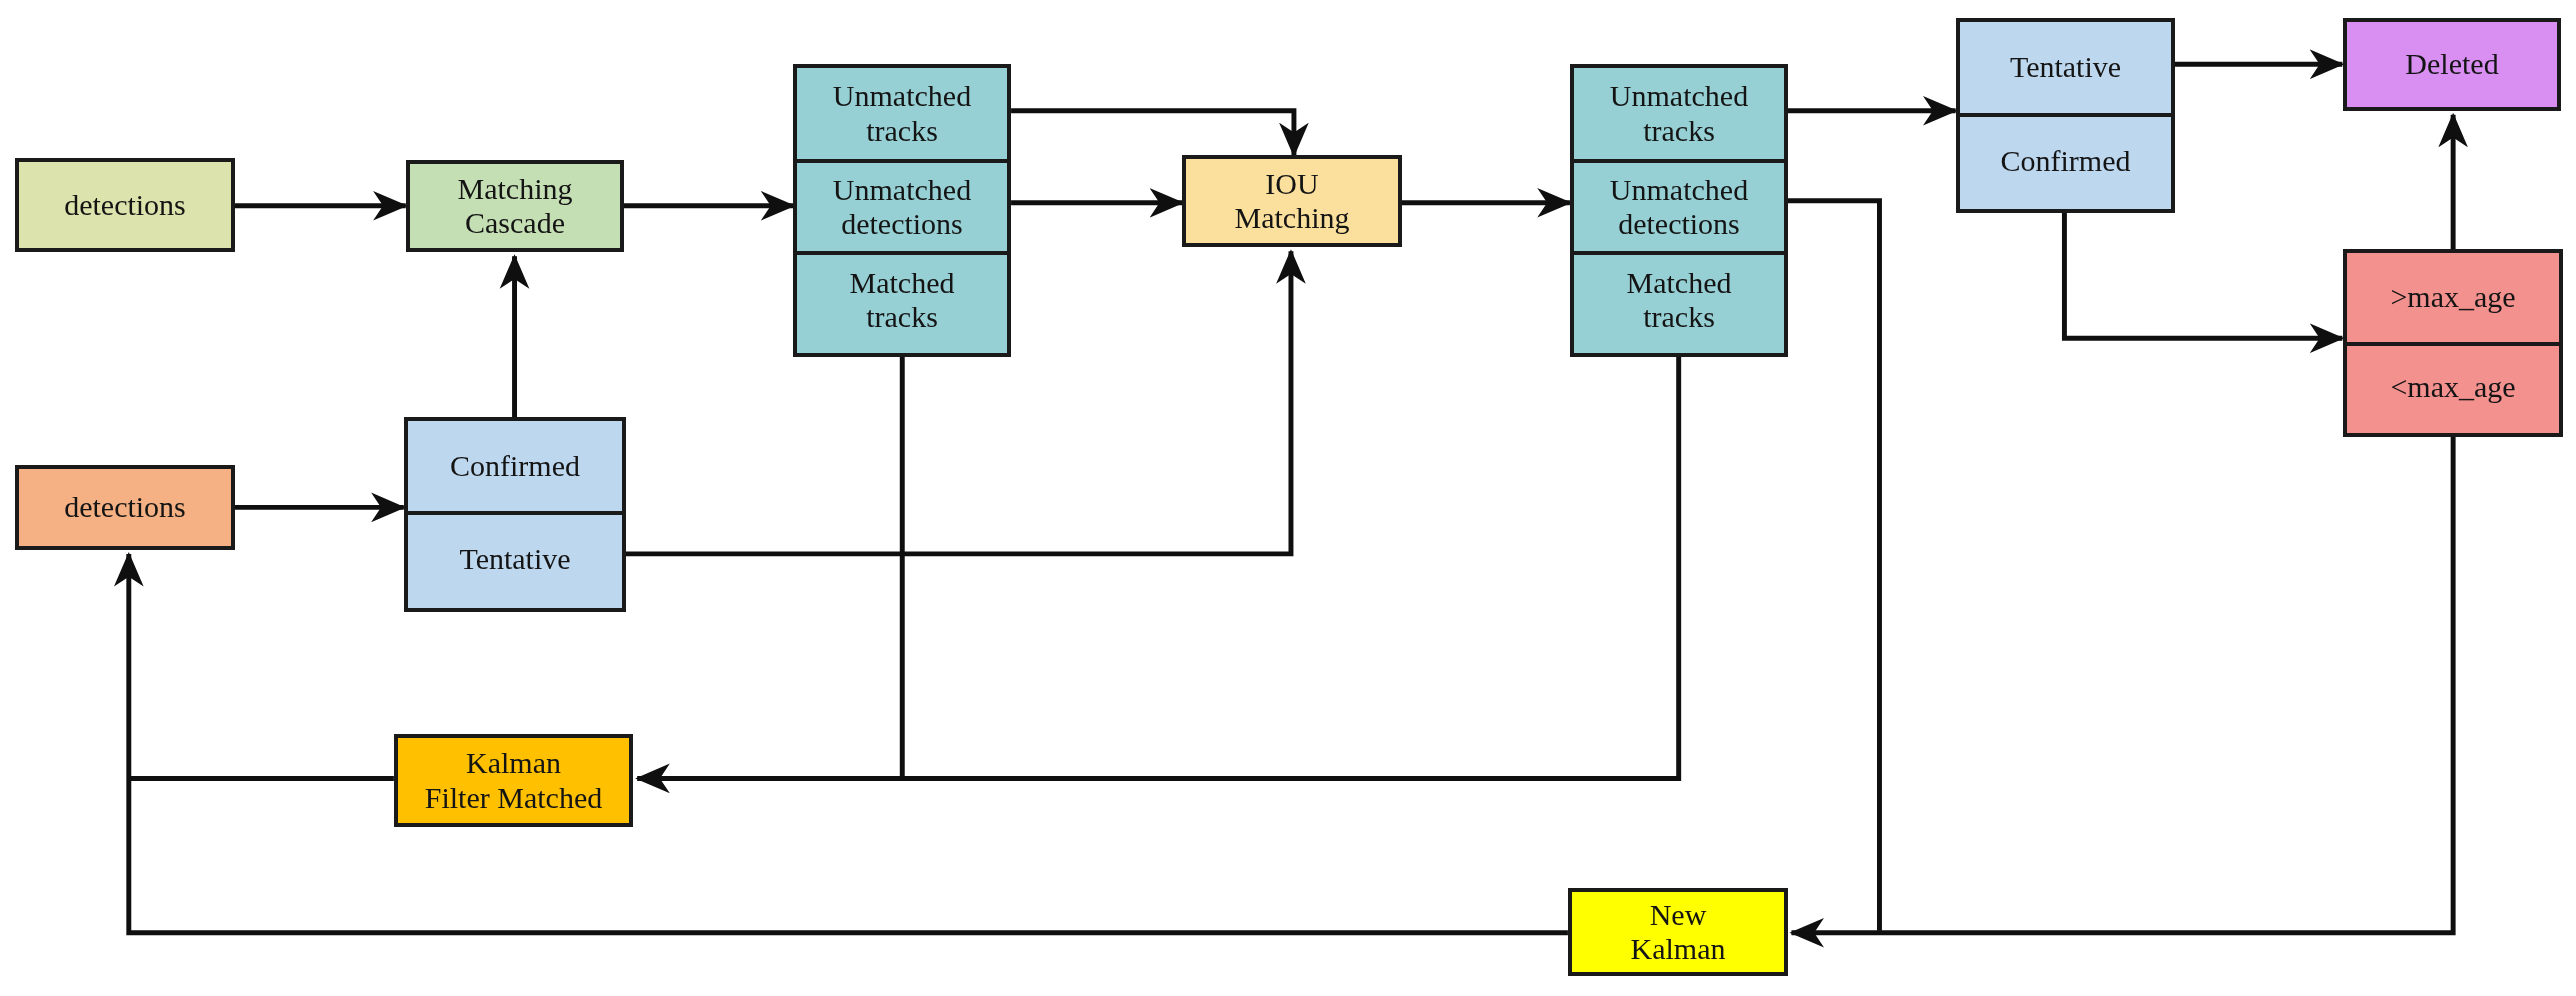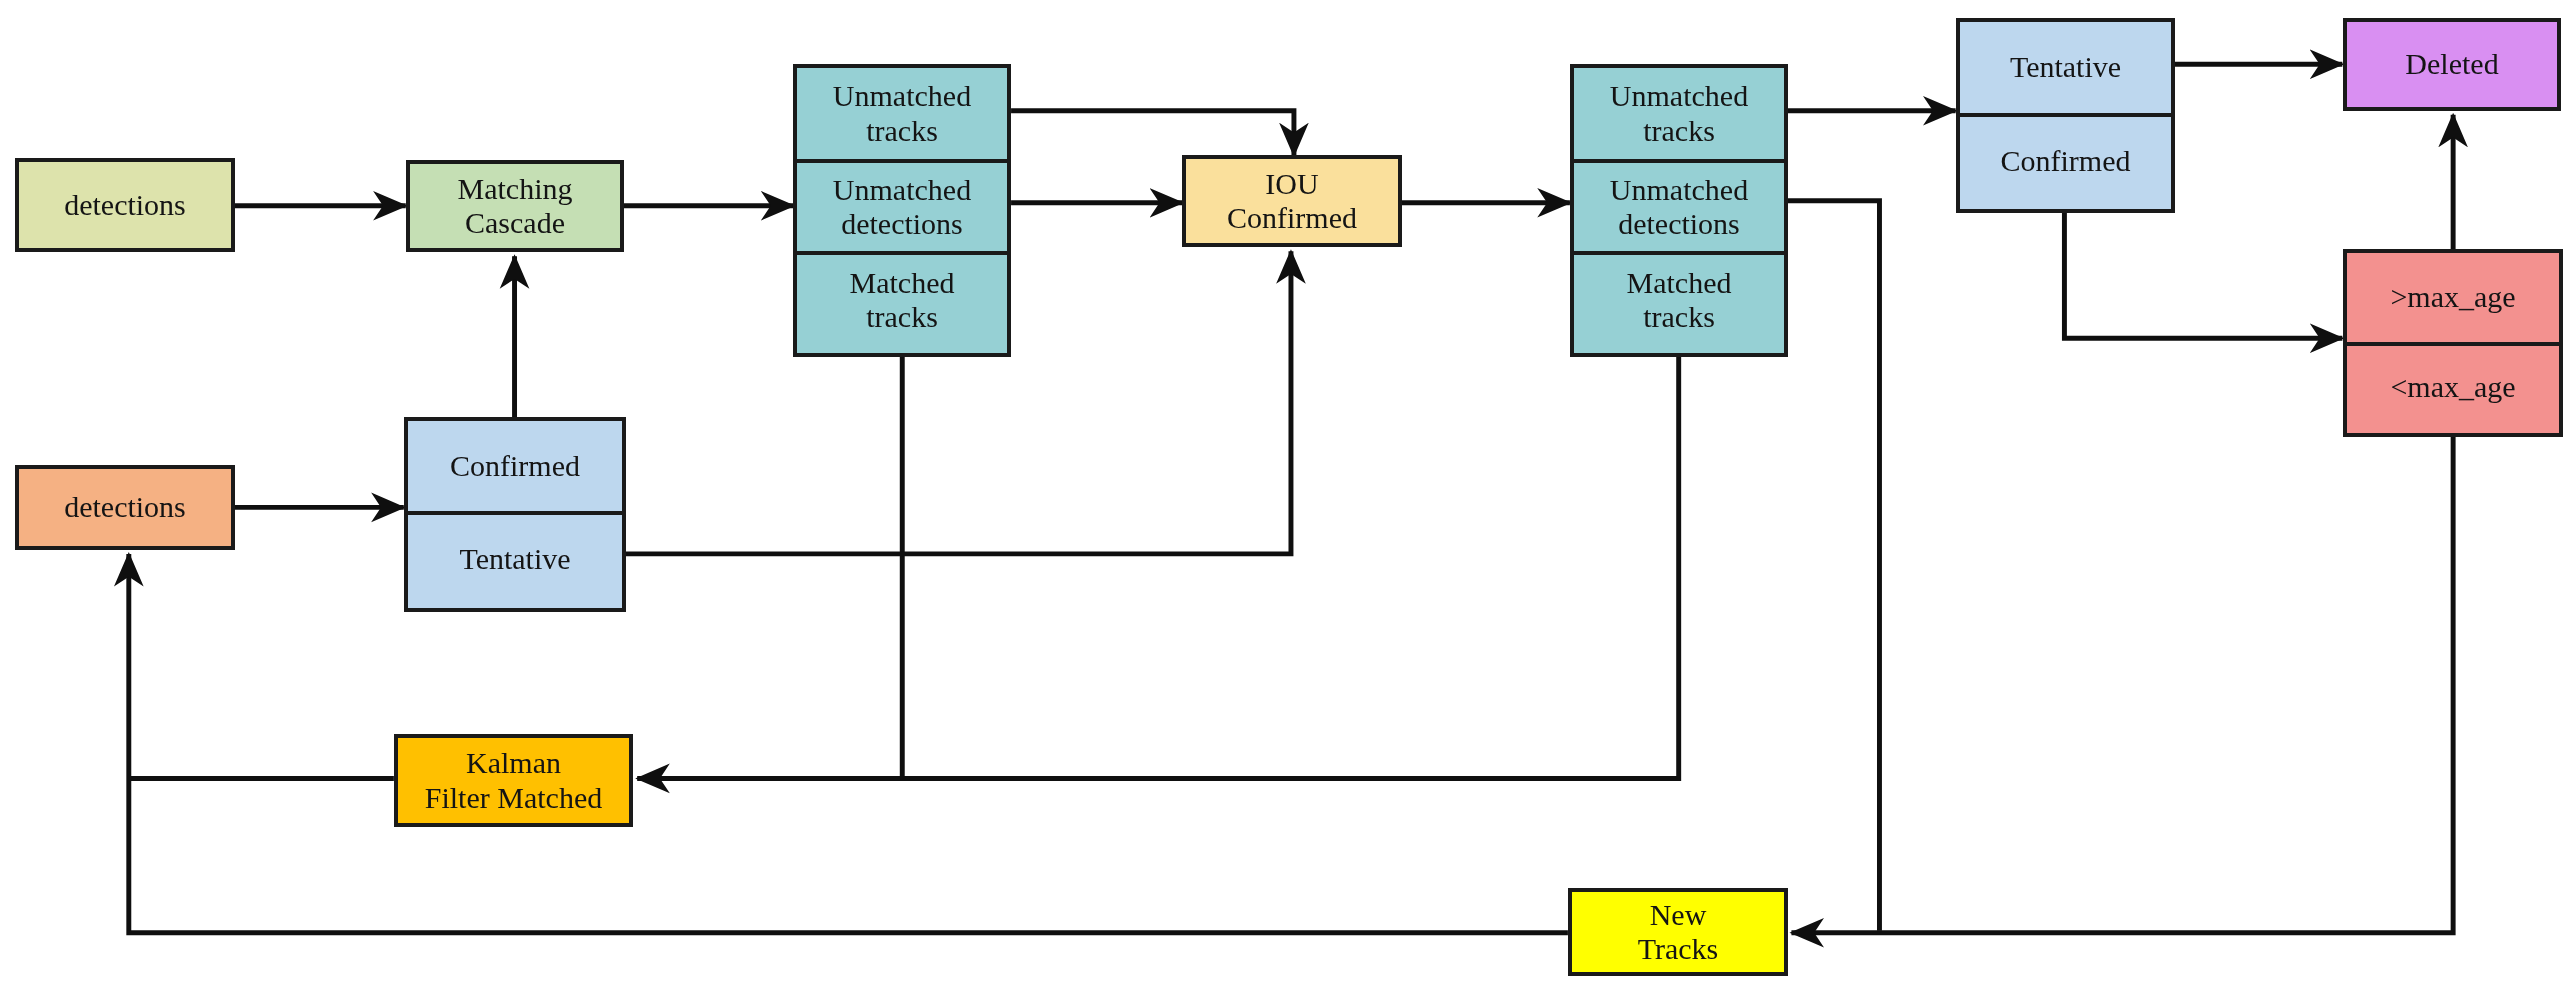--- a/index.html
+++ b/index.html
@@ -81,21 +81,21 @@
     <div class="box" style="left: 793px; top: 64px; width: 218px; background: rgb(150, 208, 212); border-color: rgb(26, 26, 26); height: 293px;">
       <div class="row" style="height: 91px;">Unmatched
 tracks</div>
       <div class="row" style="height: 92px;">Unmatched
 detections</div>
       <div class="row" style="height: 94px;">Matched
 tracks</div>
     </div>
     <div class="box" style="left: 1182px; top: 155px; width: 220px; background: rgb(250, 224, 156); border-color: rgb(26, 26, 26); height: 92px;">
       <div class="label">IOU
-Confirmed</div>
+Matching</div>
     </div>
     <div class="box" style="left: 1570px; top: 64px; width: 218px; background: rgb(150, 208, 212); border-color: rgb(26, 26, 26); height: 293px;">
       <div class="row" style="height: 91px;">Unmatched
 tracks</div>
       <div class="row" style="height: 92px;">Unmatched
 detections</div>
       <div class="row" style="height: 94px;">Matched
 tracks</div>
     </div>
     <div class="box" style="left: 404px; top: 417px; width: 222px; background: rgb(189, 215, 238); border-color: rgb(26, 26, 26); height: 195px;">
@@ -112,19 +112,19 @@
     </div>
     <div class="box" style="left: 2343px; top: 18px; width: 218px; background: rgb(217, 143, 242); border-color: rgb(26, 26, 26); height: 93px;">
       <div class="label">Deleted</div>
     </div>
     <div class="box" style="left: 394px; top: 734px; width: 239px; background: rgb(255, 192, 0); border-color: rgb(26, 26, 26); height: 93px;">
       <div class="label">Kalman
 Filter Matched</div>
     </div>
     <div class="box" style="left: 1568px; top: 888px; width: 220px; background: rgb(255, 255, 0); border-color: rgb(26, 26, 26); height: 88px;">
       <div class="label">New
-Tracks</div>
+Kalman</div>
     </div>
     <div class="box" style="left: 15px; top: 465px; width: 220px; background: rgb(245, 177, 131); border-color: rgb(26, 26, 26); height: 85px;">
       <div class="label">detections</div>
     </div>
   </div>
 
 
 </body></html>

